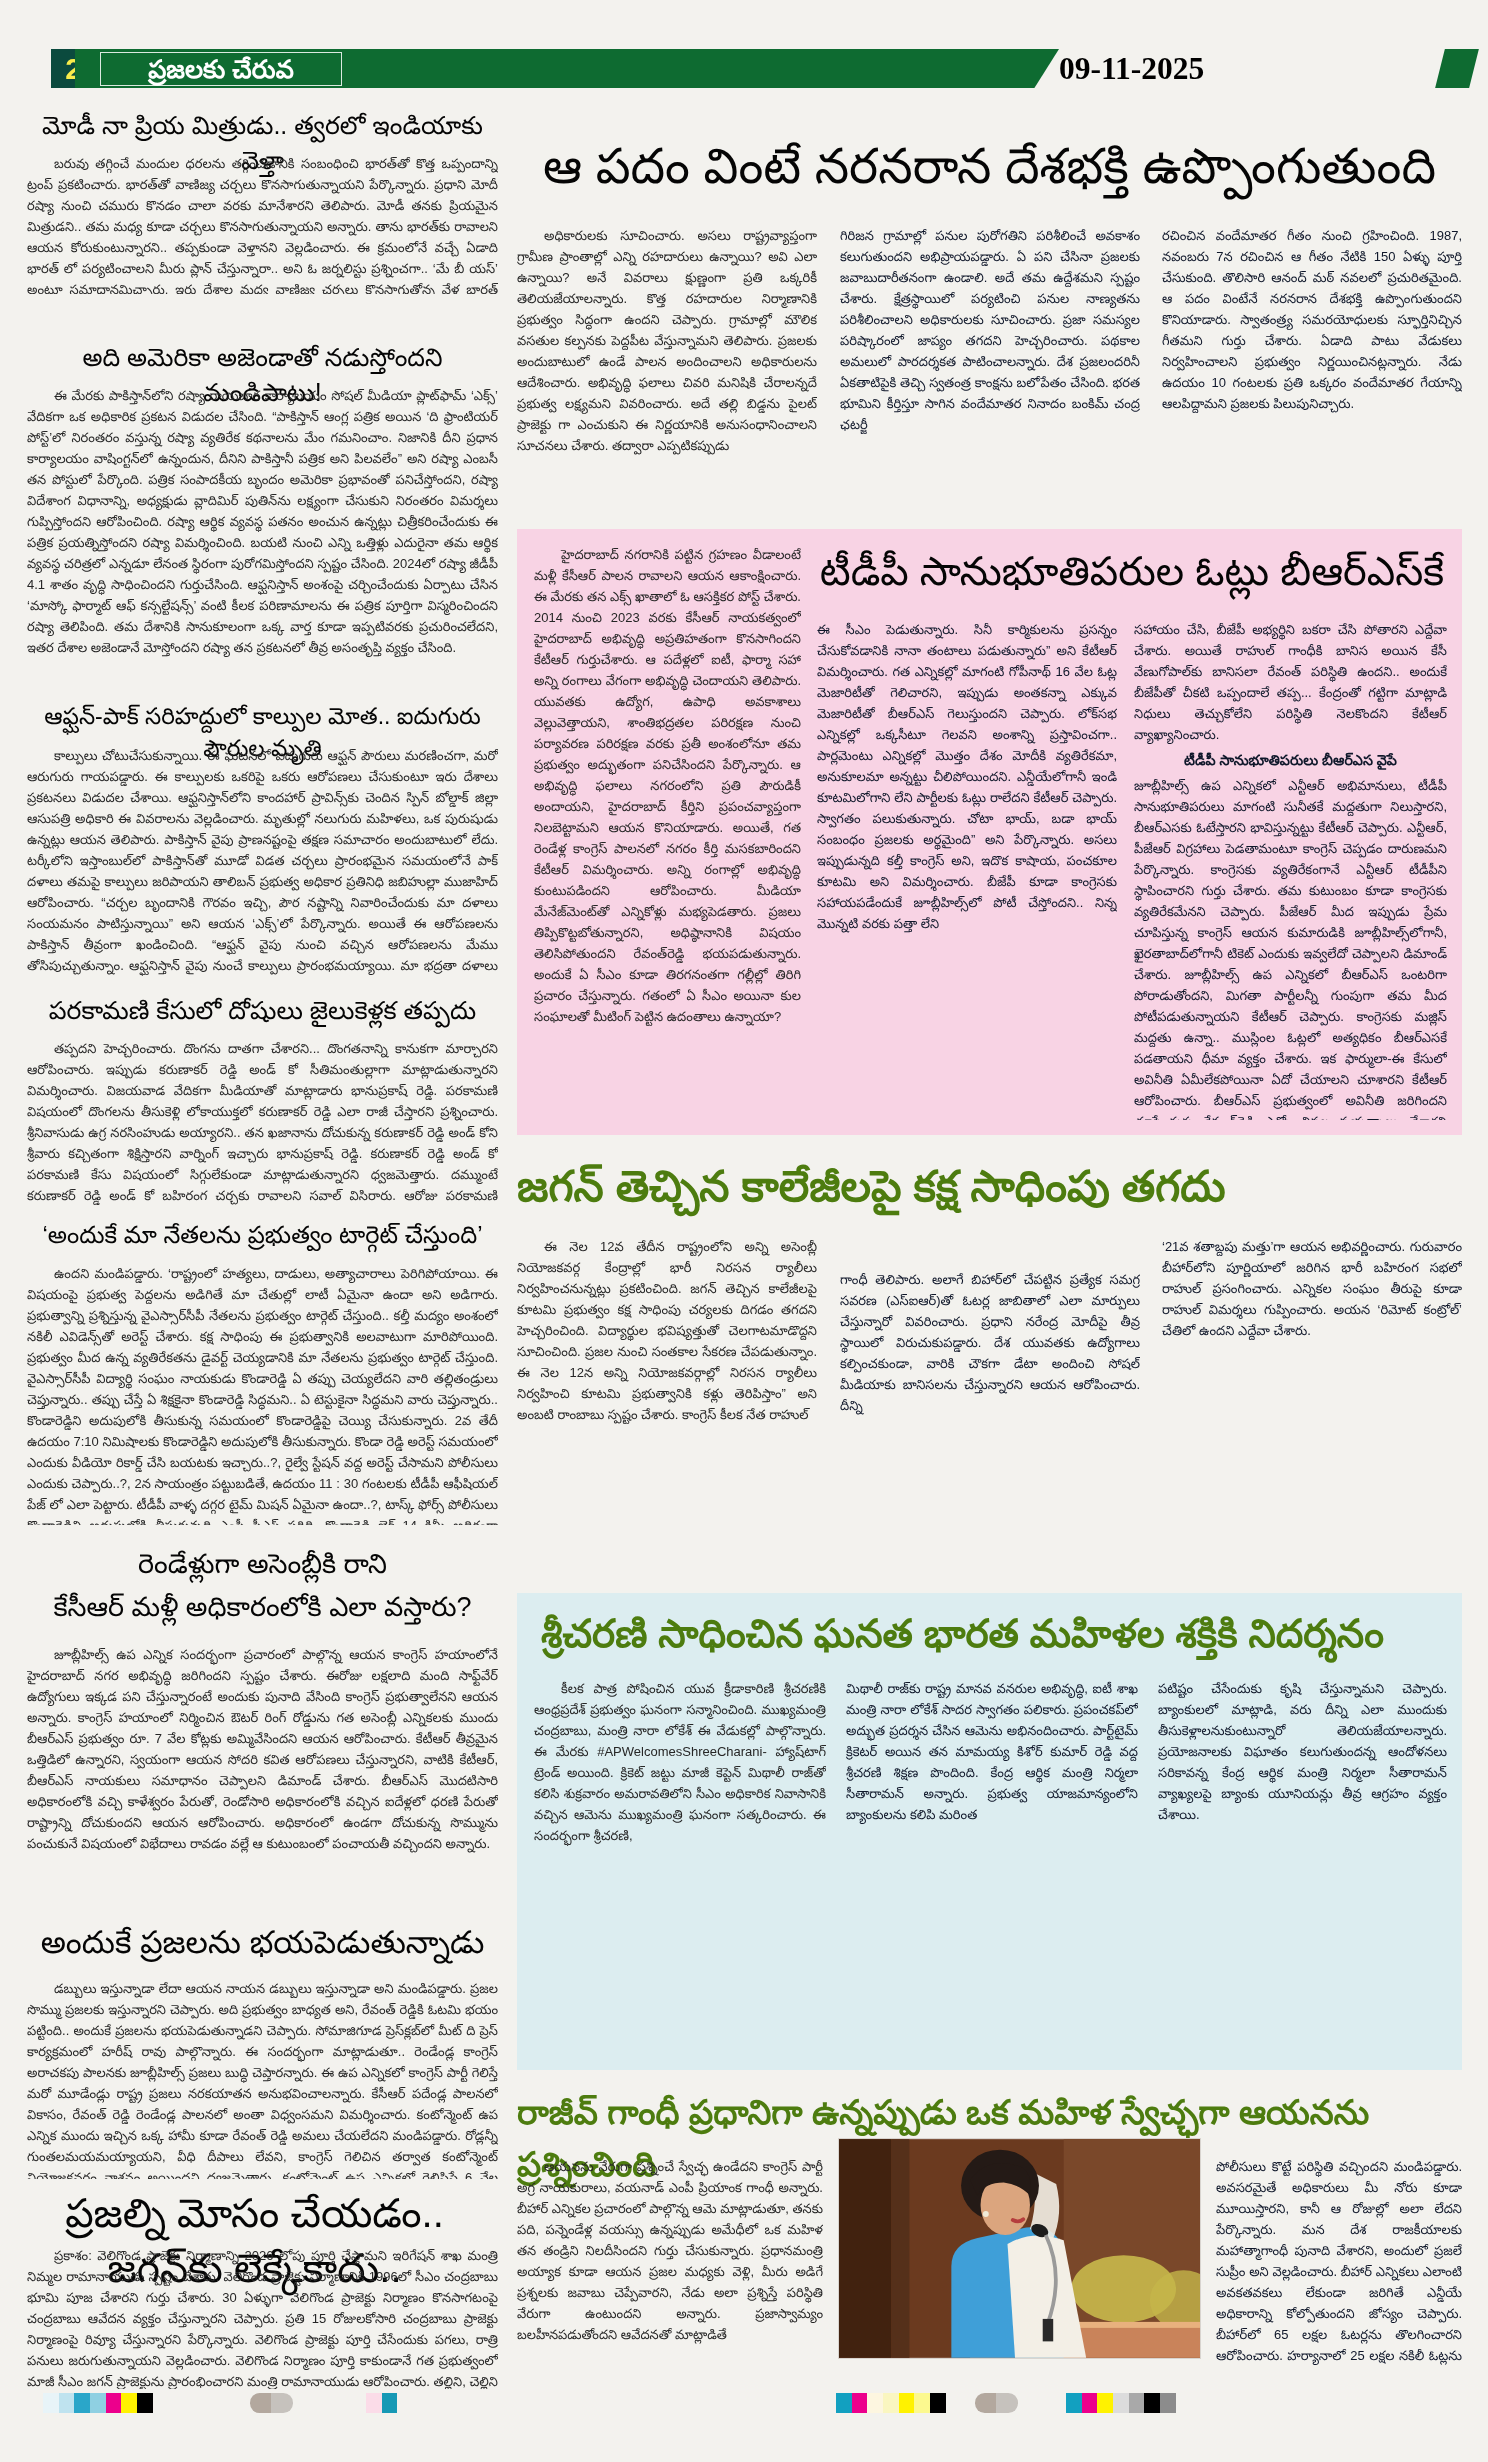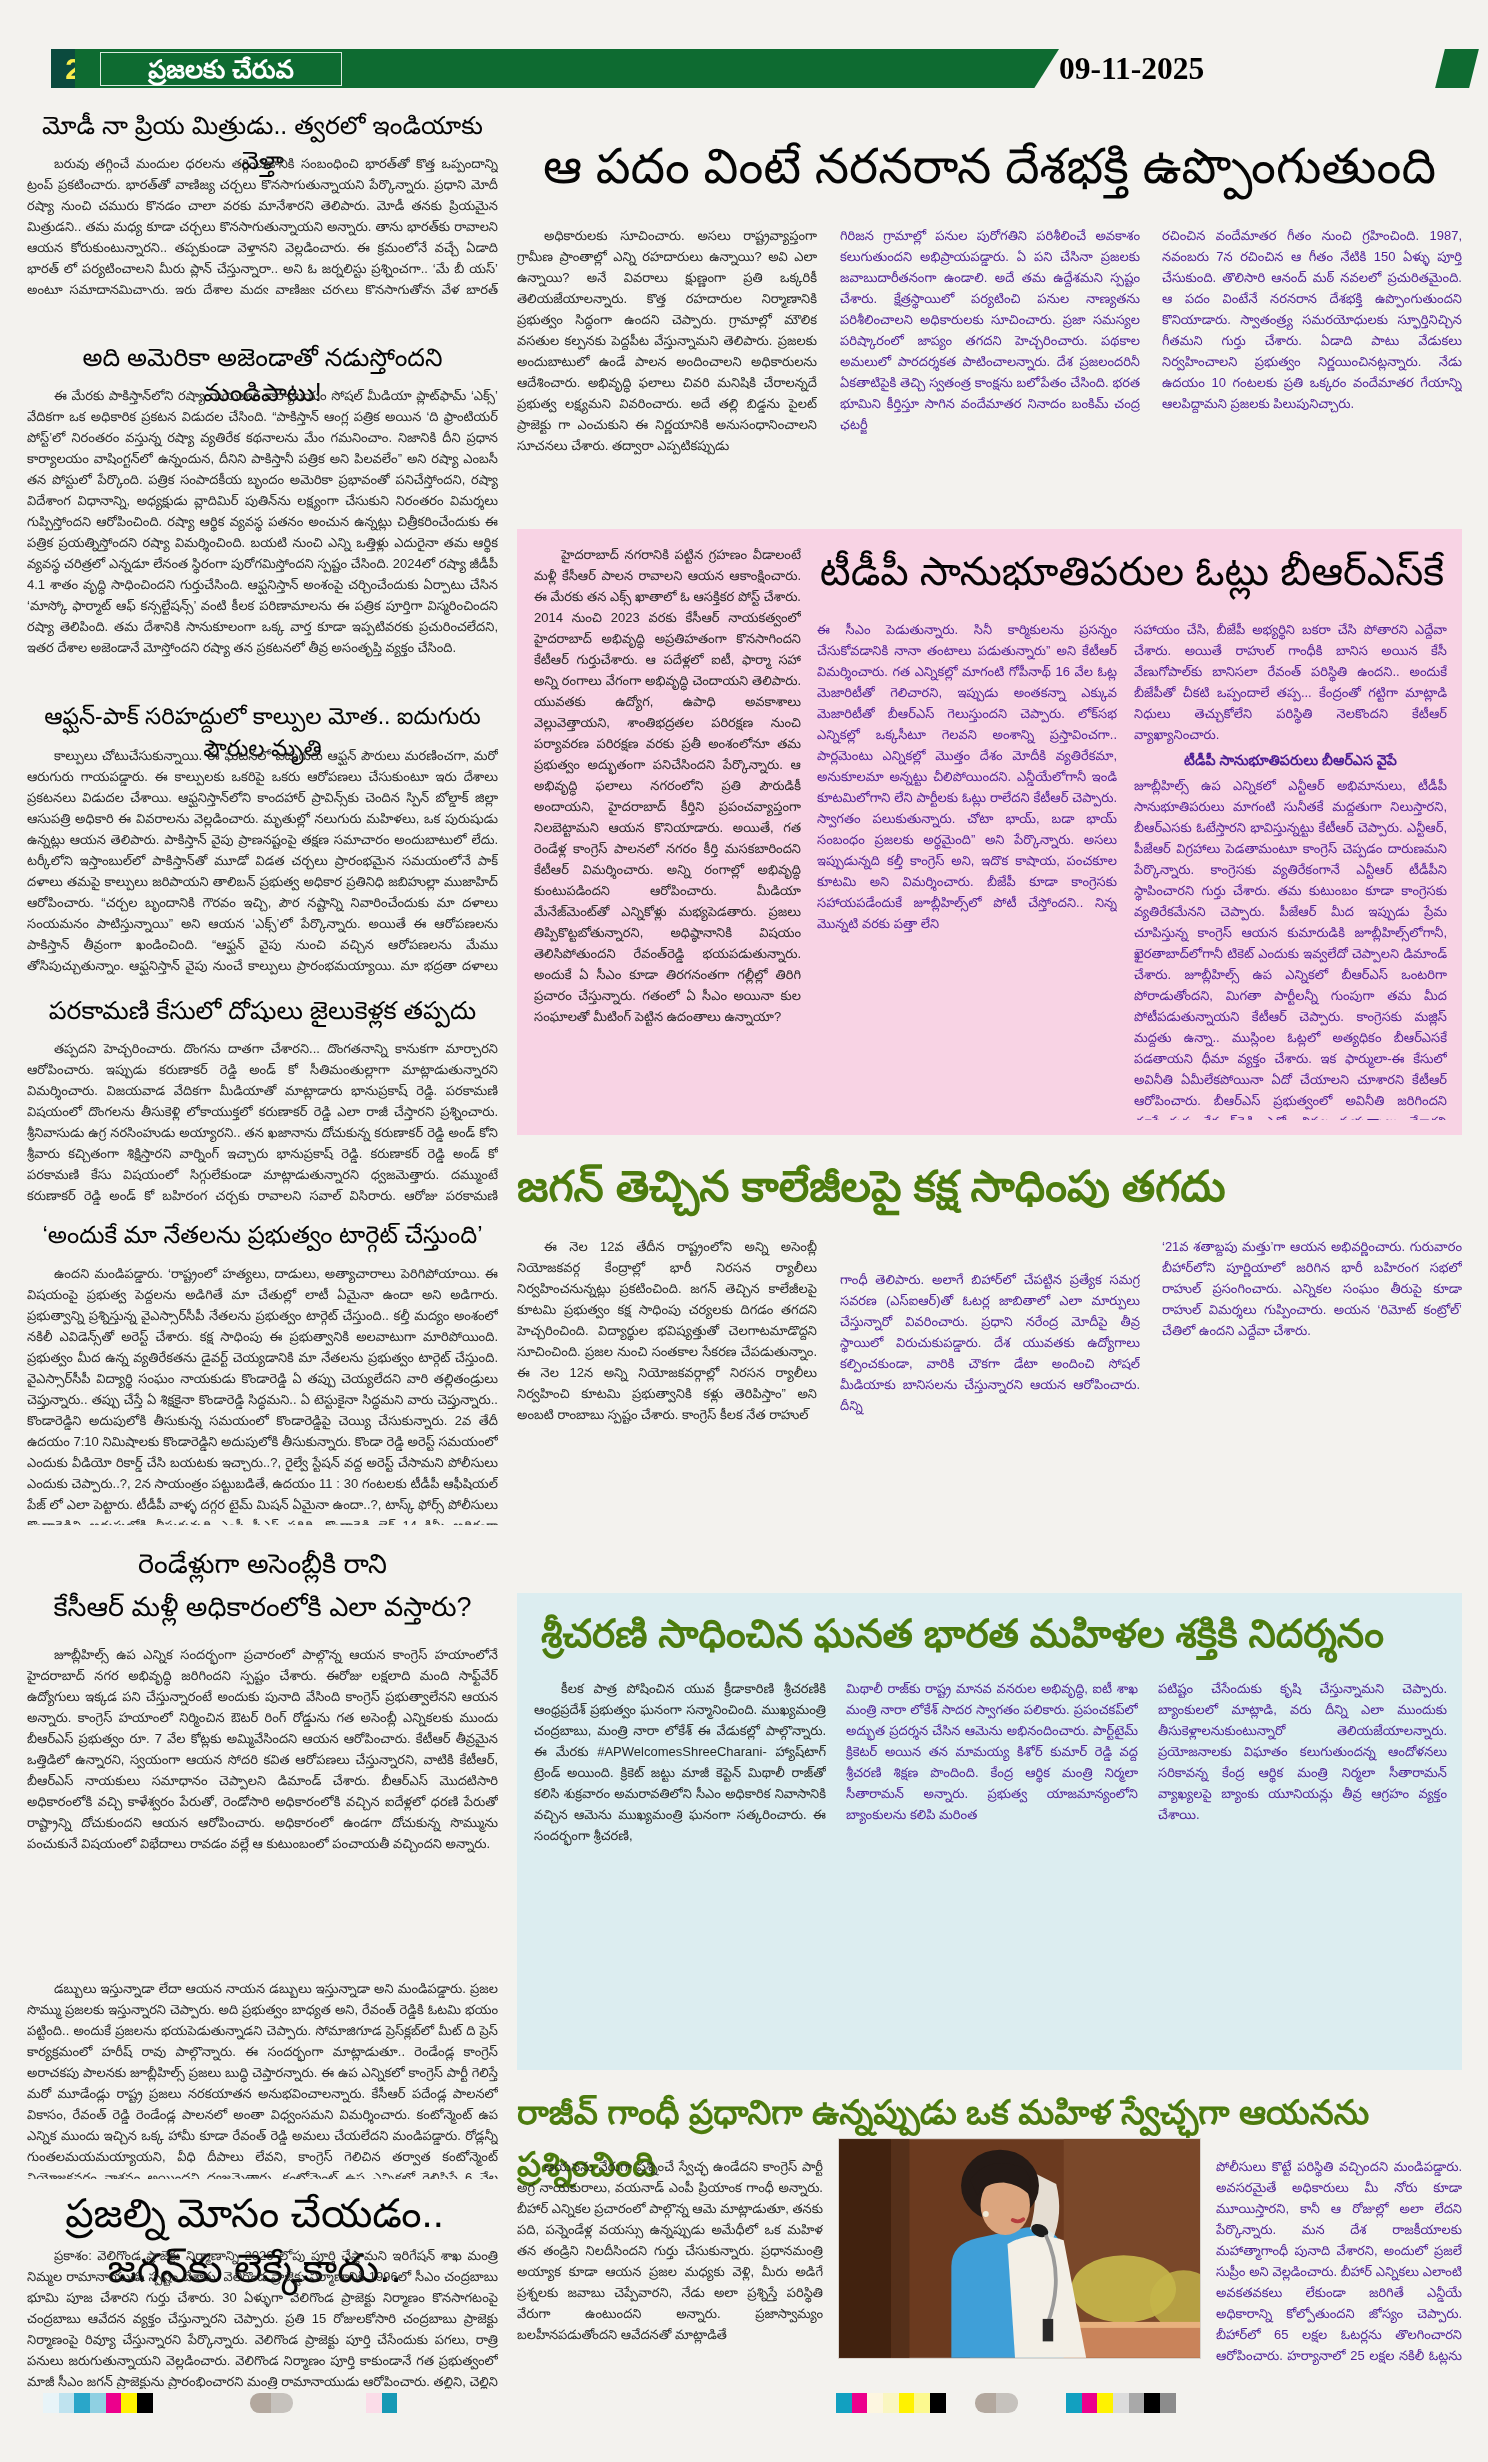--- a/index.html
+++ b/index.html
@@ -16,21 +16,21 @@
   .dateslab{left:1059px;top:49px;width:379px;height:39px;text-align:left;
             font-family:"Liberation Serif", serif;font-weight:bold;font-size:31.5px;line-height:40px;color:#000;}
   .green-b{left:1440px;top:49px;width:34px;height:39px;background:#0e6b31;transform:skewX(-14deg);}
   
   .hl{font-weight:normal;color:#050505;text-align:center;}
   .hl-left{font-weight:bold;color:#4d7c0f;text-align:left;}
   
   .bt{font-size:13px;line-height:21px;text-align:justify;overflow:hidden;
       color:#262626;text-indent:27px;word-break:break-word;}
   .bt2{font-size:13px;line-height:21px;text-align:justify;overflow:hidden;
-      color:#4c1d95;word-break:break-word;}
+      color:#0f172a;word-break:break-word;}
   .pinkbox{left:517px;top:529px;width:945px;height:606px;background:#f8d3e4;}
   .cyanbox{left:517px;top:1593px;width:945px;height:477px;background:#dcedf0;}
   .subhead{font-weight:bold;text-align:center;text-indent:0;margin:4.5px 0;}
   
   .bars span{display:inline-block;width:15.7px;height:19.5px;vertical-align:top;}
   .capsule{width:43px;height:19.5px;border-radius:9.7px;
            background:linear-gradient(90deg,#b3a89e 50%,#c6c2bd 50%);}
   .sq{width:15.7px;height:19.5px;}
   
   .photo{left:838px;top:2138px;width:361px;height:219px;overflow:hidden;border:0.7px solid #d8d4cf;}
@@ -63,20 +63,21 @@
   <div class="abs bt" style="left:27px;top:1263px;width:471px;height:262px;">ఉందని మండిపడ్డారు. ‘రాష్ట్రంలో హత్యలు, దాడులు, అత్యాచారాలు పెరిగిపోయాయి. ఈ విషయంపై ప్రభుత్వ పెద్దలను అడిగితే మా చేతుల్లో లాటీ ఏమైనా ఉందా అని అడిగారు. ప్రభుత్వాన్ని ప్రశ్నిస్తున్న వైఎస్సార్‌సీపీ నేతలను ప్రభుత్వం టార్గెట్ చేస్తుంది.. కల్తీ మద్యం అంశంలో నకిలీ ఎవిడెన్స్‌తో అరెస్ట్ చేశారు. కక్ష సాధింపు ఈ ప్రభుత్వానికి అలవాటుగా మారిపోయింది. ప్రభుత్వం మీద ఉన్న వ్యతిరేకతను డైవర్ట్ చెయ్యడానికి మా నేతలను ప్రభుత్వం టార్గెట్ చేస్తుంది. వైఎస్సార్‌సీపీ విద్యార్థి సంఘం నాయకుడు కొండారెడ్డి ఏ తప్పు చెయ్యలేదని వారి తల్లితండ్రులు చెప్తున్నారు.. తప్పు చేస్తే ఏ శిక్షకైనా కొండారెడ్డి సిద్ధమని.. ఏ టెస్టుకైనా సిద్ధమని వారు చెప్తున్నారు.. కొండారెడ్డిని అదుపులోకి తీసుకున్న సమయంలో కొండారెడ్డిపై చెయ్యి చేసుకున్నారు. 2వ తేదీ ఉదయం 7:10 నిమిషాలకు కొండారెడ్డిని అదుపులోకి తీసుకున్నారు. కొండా రెడ్డి అరెస్ట్ సమయంలో ఎందుకు వీడియో రికార్డ్ చేసి బయటకు ఇచ్చారు..?, రైల్వే స్టేషన్ వద్ద అరెస్ట్ చేసామని పోలీసులు ఎందుకు చెప్పారు..?, 2న సాయంత్రం పట్టుబడితే, ఉదయం 11 : 30 గంటలకు టీడీపీ ఆఫీషియల్ పేజ్ లో ఎలా పెట్టారు. టీడీపీ వాళ్ళ దగ్గర టైమ్ మిషన్ ఏమైనా ఉందా..?, టాస్క్ ఫోర్స్ పోలీసులు కొండారెడ్డిని అదుపులోకి తీసుకున్నది ఎంపీ పీఎస్ పరిధి. కొండారెడ్డి బైక్ 14 కిమీ అధికంగా తిరిగింది.. ఎందుకు తిప్పారు..?, పోలీసులు ప్లాన్ ప్రకారమే కొండారెడ్డిని అరెస్ట్ చేశారు. గడిచిన ఏడాది కాలంగా ఎపిలో ఎక్కువ మిస్సింగ్ కేసులు నమోదు అయ్యాయి. ఎన్సీఆర్బీ రికార్డ్స్ ఈ లెక్కలు చెప్తున్నాయి. గుడికి దర్శనం కోసం వెళ్లిన వారి ప్రాణాలకు కూడా పాయకరావుపేట శాసన సభ్యురాలు రక్షణ కల్పించలేకపోతున్నారు. రాష్ట్రంలో శాంతి భద్రతలు ఉన్నాయా లేదా అనే అనుమానం కలుగుతుంది.</div>
 
   <div class="abs hl" style="left:27px;top:1543px;width:471px;font-size:27px;line-height:43px;">
     <span>రెండేళ్లుగా అసెంబ్లీకి రాని</span><br>
     <span>కేసీఆర్ మళ్లీ అధికారంలోకి ఎలా వస్తారు?</span>
   </div>
   <div class="abs bt" style="left:27px;top:1644px;width:471px;height:221px;">జూబ్లీహిల్స్ ఉప ఎన్నిక సందర్భంగా ప్రచారంలో పాల్గొన్న ఆయన కాంగ్రెస్ హయాంలోనే హైదరాబాద్ నగర అభివృద్ధి జరిగిందని స్పష్టం చేశారు. ఈరోజు లక్షలాది మంది సాఫ్ట్‌వేర్ ఉద్యోగులు ఇక్కడ పని చేస్తున్నారంటే అందుకు పునాది వేసింది కాంగ్రెస్ ప్రభుత్వాలేనని ఆయన అన్నారు. కాంగ్రెస్ హయాంలో నిర్మించిన ఔటర్ రింగ్ రోడ్డును గత అసెంబ్లీ ఎన్నికలకు ముందు బీఆర్ఎస్ ప్రభుత్వం రూ. 7 వేల కోట్లకు అమ్మివేసిందని ఆయన ఆరోపించారు. కేటీఆర్ తీవ్రమైన ఒత్తిడిలో ఉన్నారని, స్వయంగా ఆయన సోదరి కవిత ఆరోపణలు చేస్తున్నారని, వాటికి కేటీఆర్, బీఆర్ఎస్ నాయకులు సమాధానం చెప్పాలని డిమాండ్ చేశారు. బీఆర్ఎస్ మొదటిసారి అధికారంలోకి వచ్చి కాళేశ్వరం పేరుతో, రెండోసారి అధికారంలోకి వచ్చిన ఐదేళ్లలో ధరణి పేరుతో రాష్ట్రాన్ని దోచుకుందని ఆయన ఆరోపించారు. అధికారంలో ఉండగా దోచుకున్న సొమ్మును పంచుకునే విషయంలో విభేదాలు రావడం వల్లే ఆ కుటుంబంలో పంచాయతీ వచ్చిందని అన్నారు.</div>
 
   <div class="abs hl" style="left:27px;top:1878px;width:471px;font-size:31.5px;line-height:43px;">
     <br>
+    <span>అందుకే ప్రజలను భయపెడుతున్నాడు</span>
   </div>
   <div class="abs bt" style="left:27px;top:1978px;width:471px;height:201px;">డబ్బులు ఇస్తున్నాడా లేదా ఆయన నాయన డబ్బులు ఇస్తున్నాడా అని మండిపడ్డారు. ప్రజల సొమ్ము ప్రజలకు ఇస్తున్నారని చెప్పారు. అది ప్రభుత్వం బాధ్యత అని, రేవంత్ రెడ్డికి ఓటమి భయం పట్టింది.. అందుకే ప్రజలను భయపెడుతున్నాడని చెప్పారు. సోమాజిగూడ ప్రెస్‌క్లబ్‌లో మీట్ ది ప్రెస్ కార్యక్రమంలో హరీష్ రావు పాల్గొన్నారు. ఈ సందర్భంగా మాట్లాడుతూ.. రెండేండ్ల కాంగ్రెస్ అరాచకపు పాలనకు జూబ్లీహిల్స్ ప్రజలు బుద్ధి చెప్తారన్నారు. ఈ ఉప ఎన్నికలో కాంగ్రెస్ పార్టీ గెలిస్తే మరో మూడేండ్లు రాష్ట్ర ప్రజలు నరకయాతన అనుభవించాలన్నారు. కేసీఆర్ పదేండ్ల పాలనలో వికాసం, రేవంత్ రెడ్డి రెండేండ్ల పాలనలో అంతా విధ్వంసమని విమర్శించారు. కంటోన్మెంట్ ఉప ఎన్నిక ముందు ఇచ్చిన ఒక్క హామీ కూడా రేవంత్ రెడ్డి అమలు చేయలేదని మండిపడ్డారు. రోడ్లన్నీ గుంతలమయమయ్యాయని, వీధి దీపాలు లేవని, కాంగ్రెస్ గెలిచిన తర్వాత కంటోన్మెంట్ నియోజకవర్గం నాశనం అయిందని ధ్వజమెత్తారు. కంటోన్మెంట్ ఉప ఎన్నికలో గెలిపిస్తే 6 వేల ఇందిరమ్మ ఇండ్లు కట్టిస్తామని చెప్పారని, రూ.23 కోట్ల స్పోర్ట్స్ కాంప్లెక్స్ కట్టిస్తామని, డిఫెన్స్ భూములను రెగ్యులరైజ్ చేస్తామని చెప్పారని.. ఆ హామీలన్నీ ఏమయ్యాయని ప్రశ్నించారు.</div>
 
   <div class="abs hl" style="left:19px;top:2191px;width:471px;font-size:40px;">ప్రజల్ని మోసం చేయడం.. జగన్‌కు లెక్కేకాదు..</div>
   <div class="abs bt" style="left:27px;top:2245px;width:471px;height:144px;">ప్రకాశం: వెలిగొండ ప్రాజెక్టు నిర్మాణాన్ని 2026 లోపు పూర్తి చేస్తామని ఇరిగేషన్ శాఖ మంత్రి నిమ్మల రామానాయుడు స్పష్టం చేశారు. వెలిగొండ ప్రాజెక్టు నిర్మాణానికి 1996లో సీఎం చంద్రబాబు భూమి పూజ చేశారని గుర్తు చేశారు. 30 ఏళ్ళుగా వెలిగొండ ప్రాజెక్టు నిర్మాణం కొనసాగటంపై చంద్రబాబు ఆవేదన వ్యక్తం చేస్తున్నారని చెప్పారు. ప్రతి 15 రోజులకోసారి చంద్రబాబు ప్రాజెక్టు నిర్మాణంపై రివ్యూ చేస్తున్నారని పేర్కొన్నారు. వెలిగొండ ప్రాజెక్టు పూర్తి చేసేందుకు పగలు, రాత్రి పనులు జరుగుతున్నాయని వెల్లడించారు. వెలిగొండ నిర్మాణం పూర్తి కాకుండానే గత ప్రభుత్వంలో మాజీ సీఎం జగన్ ప్రాజెక్టును ప్రారంభించారని మంత్రి రామానాయుడు ఆరోపించారు. తల్లిని, చెల్లిని మోసం చేసిన జగన్‌కు ప్రకాశం జిల్లా ప్రజల్ని మోసం చెయ్యడం లెక్కకాదని ఆరోపించారు. జగన్ చర్యలు హాస్యాస్పదమని ఎద్దేవా చేశారు. జగన్ మానసిక పరిస్థితి విచిత్రంగా ఉందని విమర్శించారు.</div>
 </section>
 
 <section>
 
   <div class="abs hl" style="left:517px;top:126px;width:945px;font-size:49px;line-height:81px;">ఆ పదం వింటే నరనరాన దేశభక్తి ఉప్పొంగుతుంది</div>

